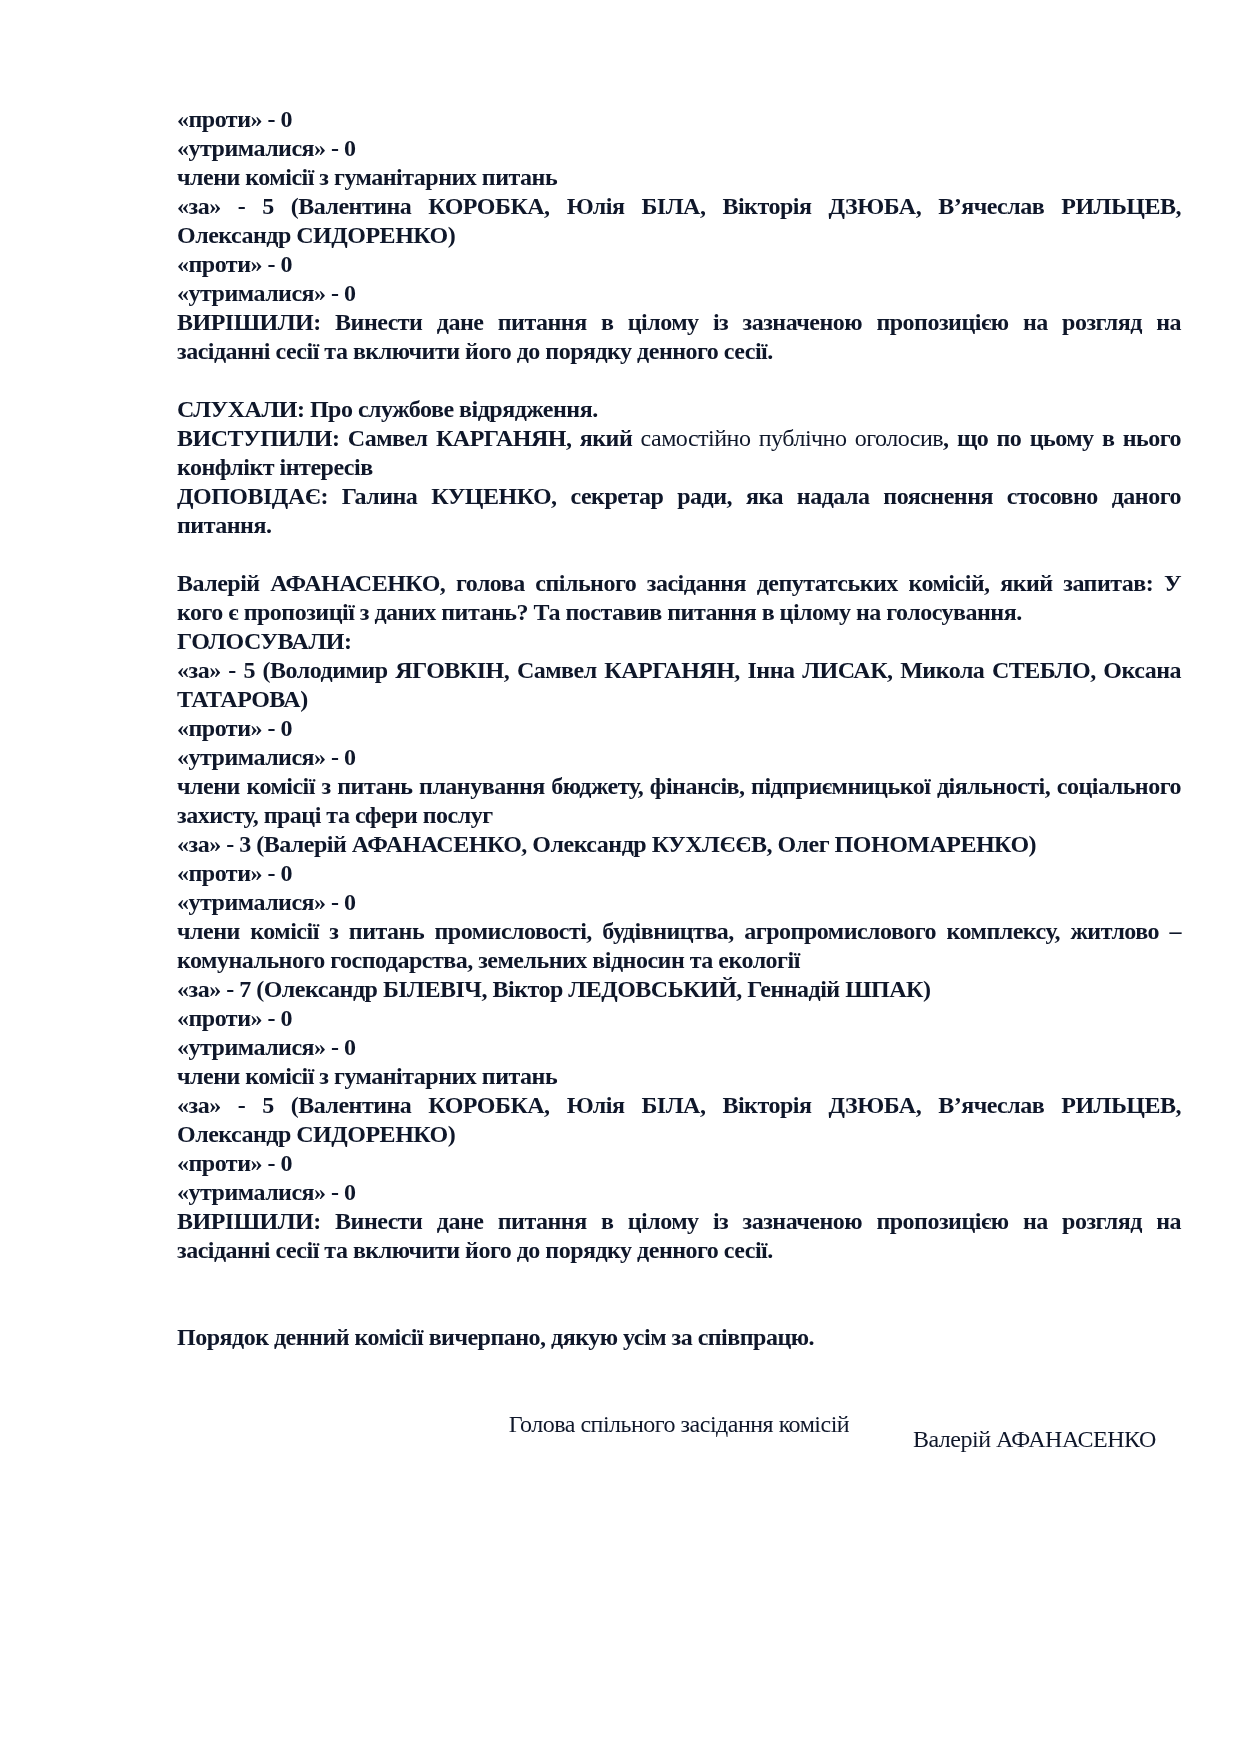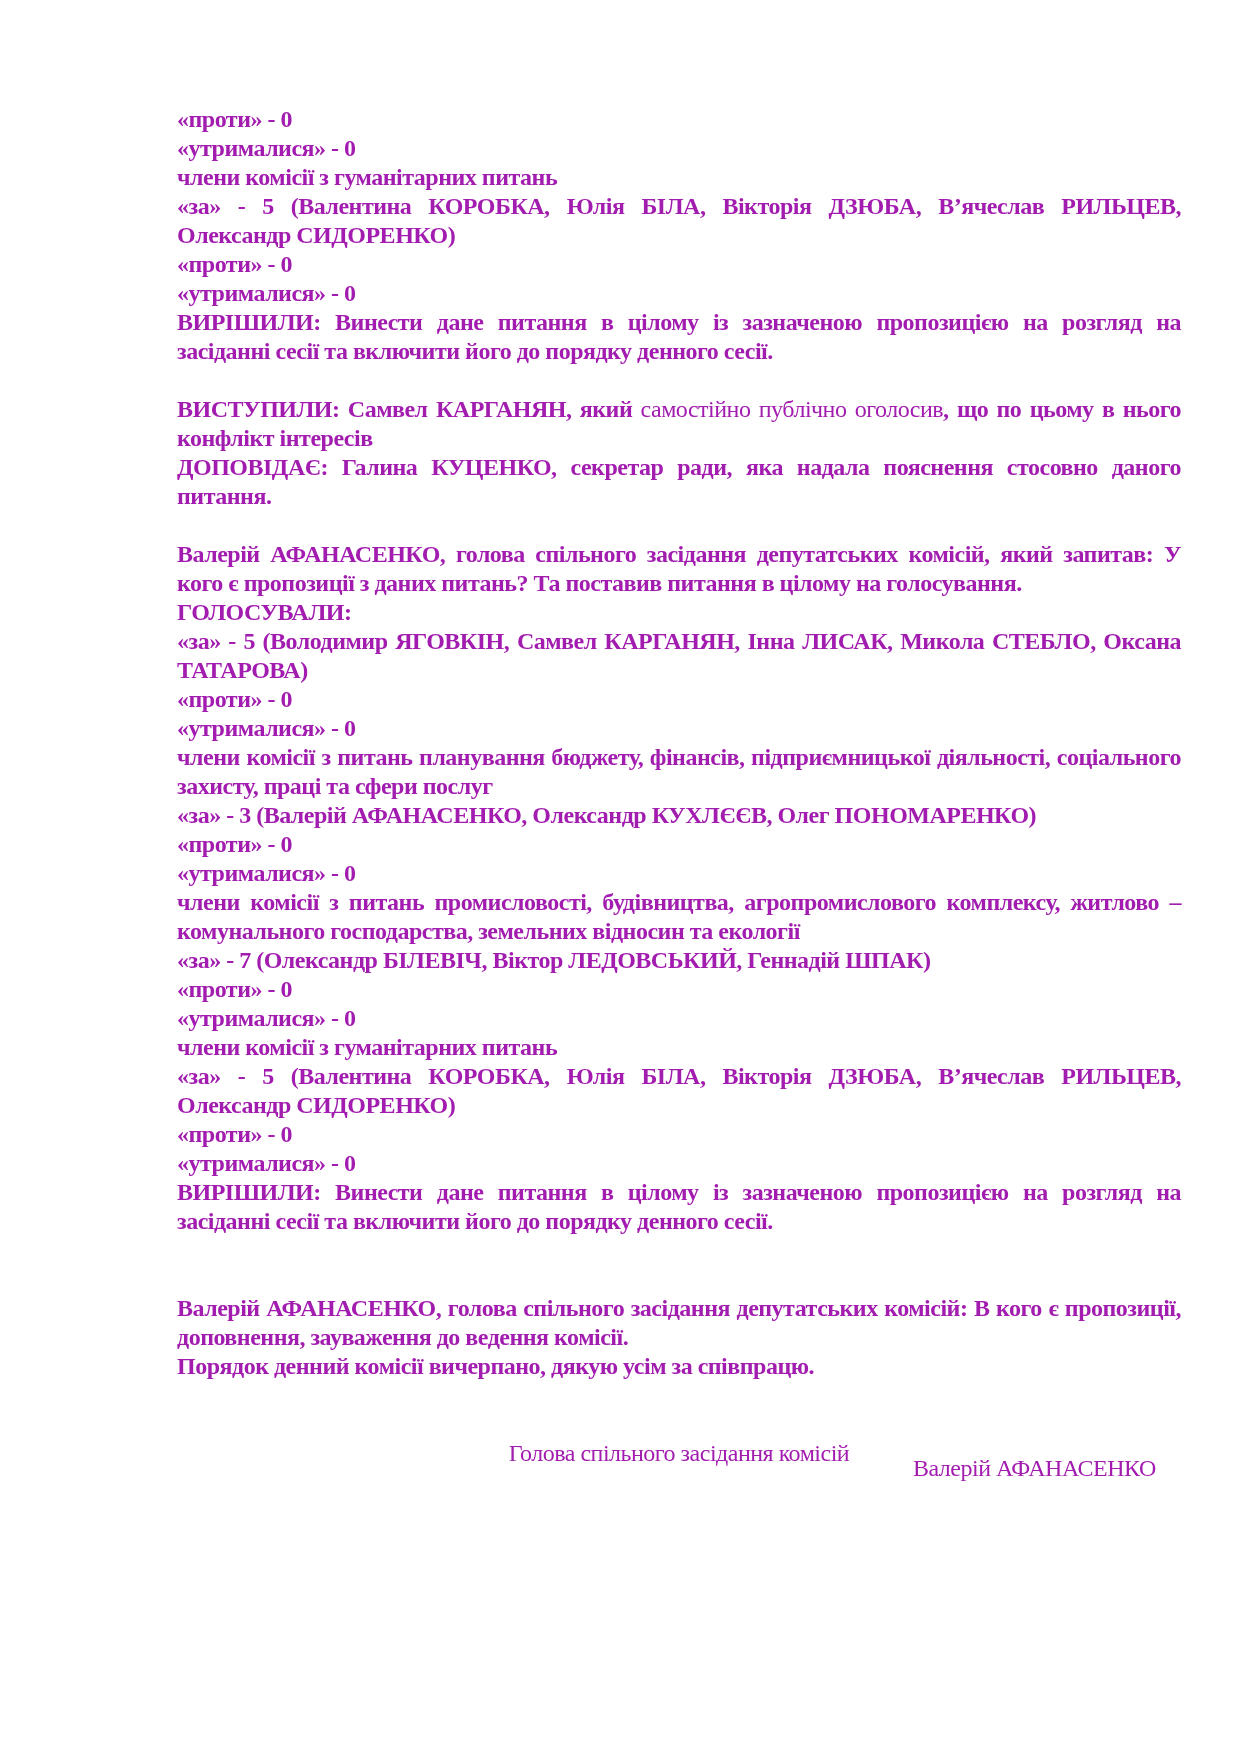--- a/index.html
+++ b/index.html
@@ -7,21 +7,21 @@
     padding: 0;
     background: #ffffff;
   }
   .page {
     position: relative;
     width: 1240px;
     height: 1520px;
     background: #ffffff;
     overflow: hidden;
     font-family: "Liberation Serif", "DejaVu Serif", serif;
-    color: #a21caf;
+    color: #0f172a;
   }
   .content {
     position: absolute;
     left: 177px;
     top: 105px;
     width: 1004px;
     font-size: 24px;
     line-height: 29px;
     font-weight: 700;
     letter-spacing: -0.5px;
@@ -58,20 +58,21 @@
     <p>«проти» - 0</p>
     <p>«утрималися» - 0</p>
     <p>члени комісії з гуманітарних питань</p>
     <p>«за» - 5 (Валентина КОРОБКА, Юлія БІЛА, Вікторія ДЗЮБА, В’ячеслав РИЛЬЦЕВ, Олександр СИДОРЕНКО)</p>
     <p>«проти» - 0</p>
     <p>«утрималися» - 0</p>
     <p>ВИРІШИЛИ: Винести дане питання в цілому із зазначеною пропозицією на розгляд на засіданні сесії та включити його до порядку денного сесії.</p>
 
     <div class="sp1"></div>
 
+    <p>СЛУХАЛИ: Про службове відрядження.</p>
     <p><span>ВИСТУПИЛИ: Самвел КАРГАНЯН, який </span><span class="regular">самостійно публічно оголосив</span><span>, що по цьому  в нього конфлікт інтересів</span></p>
     <p>ДОПОВІДАЄ: Галина КУЦЕНКО, секретар ради, яка надала пояснення стосовно даного питання.</p>
 
     <div class="sp1"></div>
 
     <p>Валерій АФАНАСЕНКО, голова спільного засідання депутатських комісій, який запитав: У кого є пропозиції з даних питань? Та поставив питання в цілому на голосування.</p>
     <p>ГОЛОСУВАЛИ:</p>
     <p>«за» - 5 (Володимир ЯГОВКІН, Самвел КАРГАНЯН, Інна ЛИСАК, Микола СТЕБЛО, Оксана ТАТАРОВА)</p>
     <p>«проти» - 0</p>
     <p>«утрималися» - 0</p>
@@ -84,21 +85,20 @@
     <p>«проти» - 0</p>
     <p>«утрималися» - 0</p>
     <p>члени комісії з гуманітарних питань</p>
     <p>«за» - 5 (Валентина КОРОБКА, Юлія БІЛА, Вікторія ДЗЮБА, В’ячеслав РИЛЬЦЕВ, Олександр СИДОРЕНКО)</p>
     <p>«проти» - 0</p>
     <p>«утрималися» - 0</p>
     <p>ВИРІШИЛИ: Винести дане питання в цілому із зазначеною пропозицією на розгляд на засіданні сесії та включити його до порядку денного сесії.</p>
 
     <div class="sp2"></div>
 
-    <p>Валерій АФАНАСЕНКО, голова спільного засідання депутатських комісій: В кого є пропозиції, доповнення, зауваження до ведення комісії.</p>
     <p>Порядок денний комісії вичерпано, дякую усім за співпрацю.</p>
 
     <div class="sp2"></div>
 
     <div class="sig-row light">
       <span>Голова спільного засідання комісій</span>
       <span class="sig-name">Валерій АФАНАСЕНКО</span>
     </div>
     <div class="sig-row second">
       <span class="sig-name">Винести ДЗЮБА</span>

